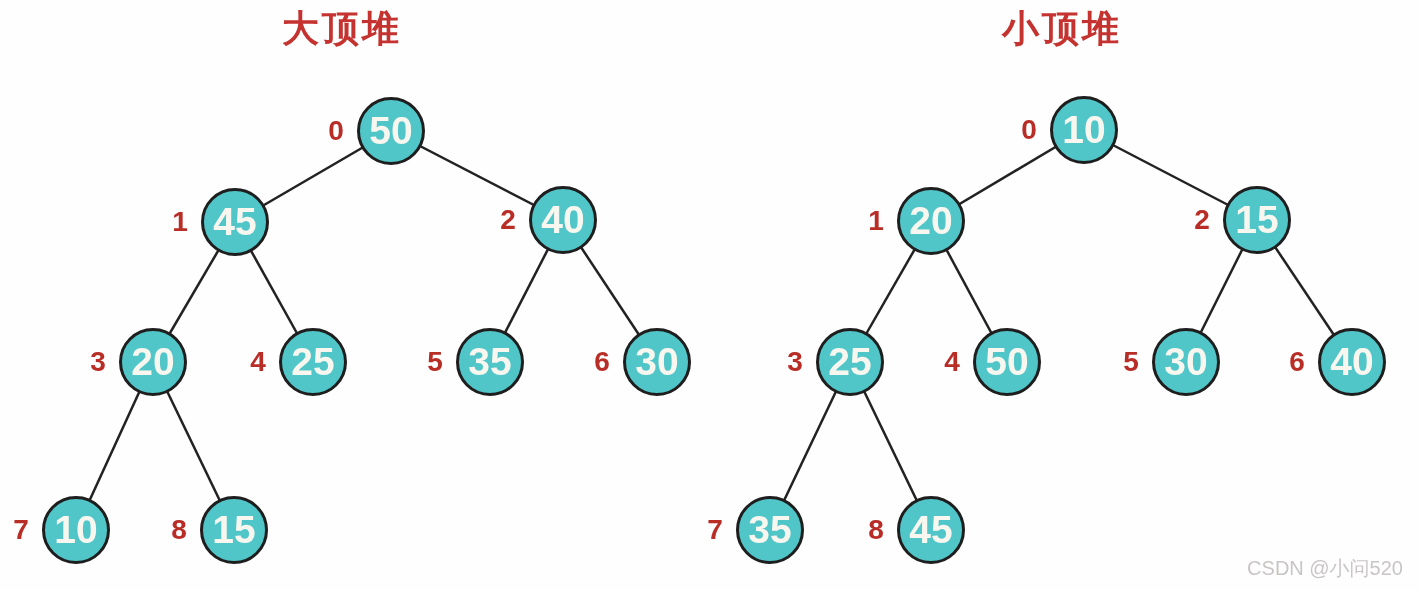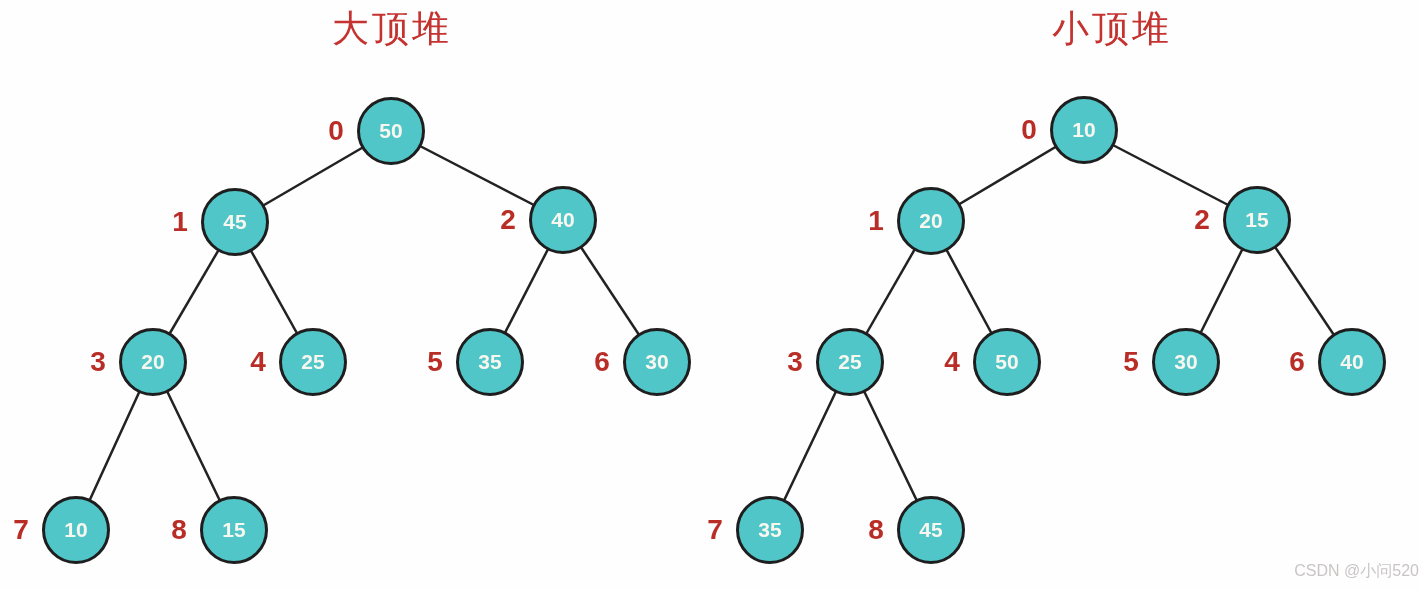--- a/index.html
+++ b/index.html
@@ -30,57 +30,57 @@
     left: 0; top: 0;
     width: 1419px; height: 590px;
   }
   .edges-svg line {
     stroke: var(--edge-color);
     stroke-width: 2.5;
   }
   .tree-title {
     position: absolute;
     width: 220px;
-    text-align: center;
+    text-align: left;
     font-size: 37px;
-    font-weight: 400;
+    font-weight: 700;
     letter-spacing: 3px;
     color: var(--title-color);
     line-height: 42px;
   }
   .node {
     position: absolute;
     width: 68px;
     height: 68px;
     border-radius: 50%;
     background: var(--node-fill);
     border: 3px solid var(--node-border);
     display: flex;
     align-items: center;
     justify-content: center;
-    font-size: 21px;
+    font-size: 39px;
     font-weight: 700;
     color: var(--node-text);
     text-align: right;
   }
   .idx {
     position: absolute;
     width: 36px;
     height: 34px;
     line-height: 34px;
     text-align: center;
     font-size: 28px;
     font-weight: 700;
     color: var(--index-color);
   }
   .watermark {
     position: absolute;
-    right: 0;
+    right: 16px;
     bottom: 8px;
-    font-size: 16px;
+    font-size: 20px;
     color: var(--watermark-color);
   }
 </style>
 </head>
 <body>
 
 <div class="canvas">
 
   <svg class="edges-svg" viewBox="0 0 1419 590" xmlns="http://www.w3.org/2000/svg">
 

